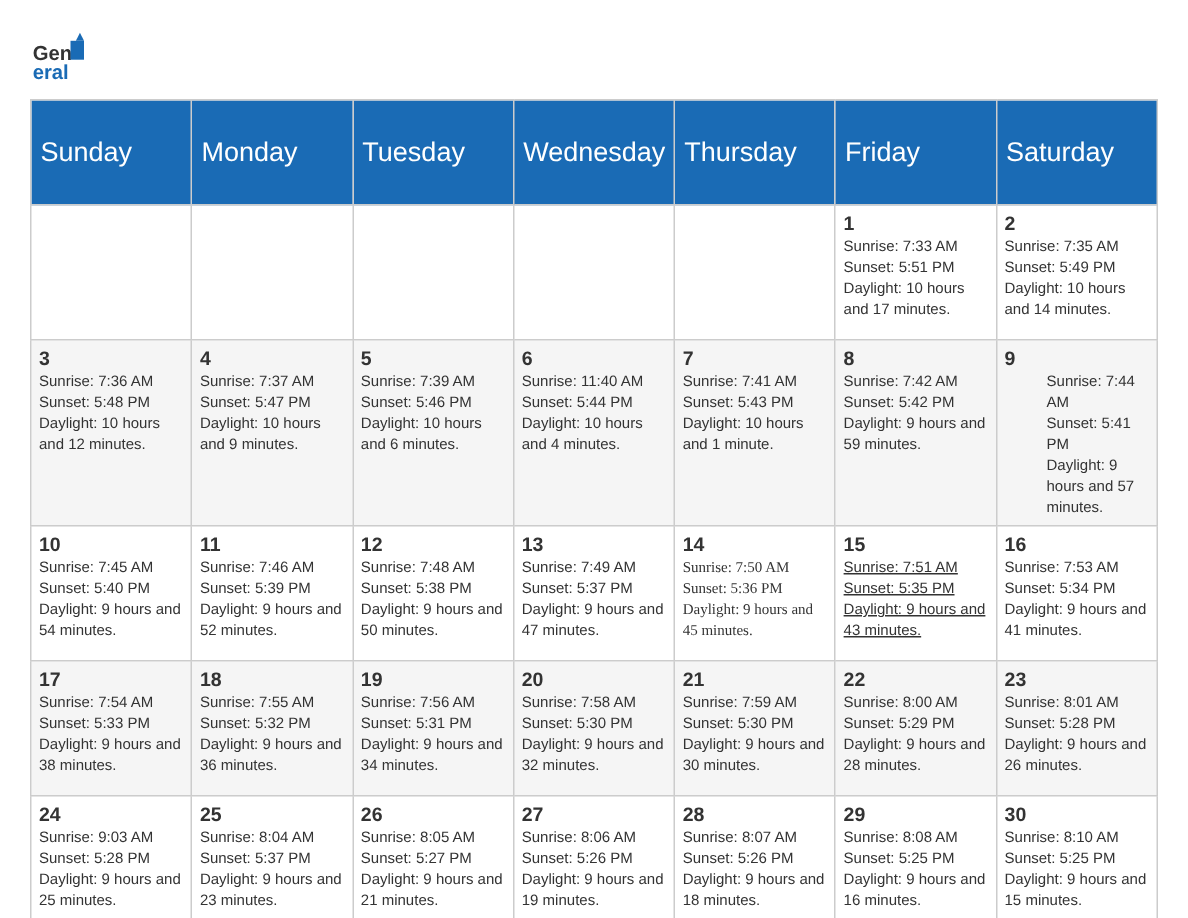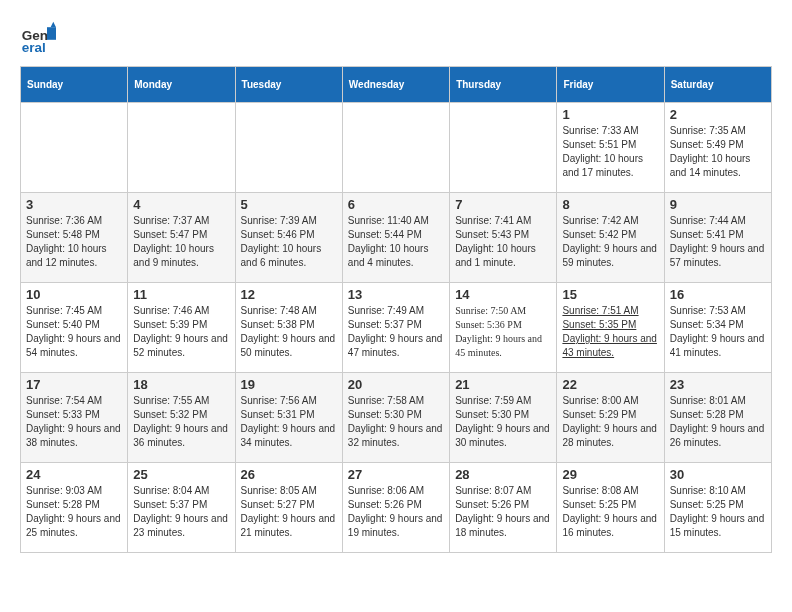--- a/index.html
+++ b/index.html
@@ -49,23 +49,23 @@
     }
     table {
       width: 100%;
       border-collapse: collapse;
       table-layout: fixed;
     }
     thead tr th {
       background: #1a6bb5;
       color: #fff;
       text-align: left;
-      padding: 12px 6px;
-      font-size: 10px;
-      font-weight: bold;
+      padding: 24px 6px;
+      font-size: 18px;
+      font-weight: normal;
       border: 1px solid #ccc;
     }
     tbody tr td {
       vertical-align: top;
       border: 1px solid #ccc;
       padding: 4px 5px;
       height: 90px;
       font-size: 10.5px;
       color: #333;
       background: #fff;
@@ -174,21 +174,21 @@
 Daylight: 10 hours and 1 minute.</div>
         </td>
         <td>
           <span class="day-num">8</span>
           <div class="day-info" style="white-space: pre-line;">Sunrise: 7:42 AM
 Sunset: 5:42 PM
 Daylight: 9 hours and 59 minutes.</div>
         </td>
         <td>
           <span class="day-num">9</span>
-          <div class="day-info" style="white-space: pre-line;">Sunrise: 7:44 AM
+          <div class="day-info" style="white-space: pre-line; margin-left: 28px;">Sunrise: 7:44 AM
 Sunset: 5:41 PM
 Daylight: 9 hours and 57 minutes.</div>
         </td>
       </tr>
       <tr>
         <td>
           <span class="day-num">10</span>
           <div class="day-info" style="white-space: pre-line;">Sunrise: 7:45 AM
 Sunset: 5:40 PM
 Daylight: 9 hours and 54 minutes.</div>

